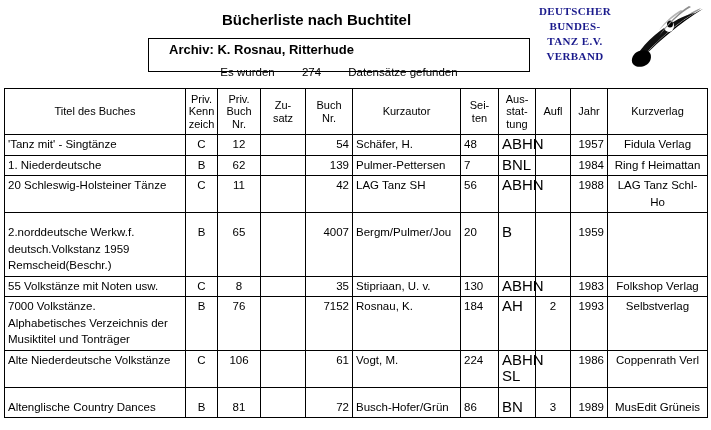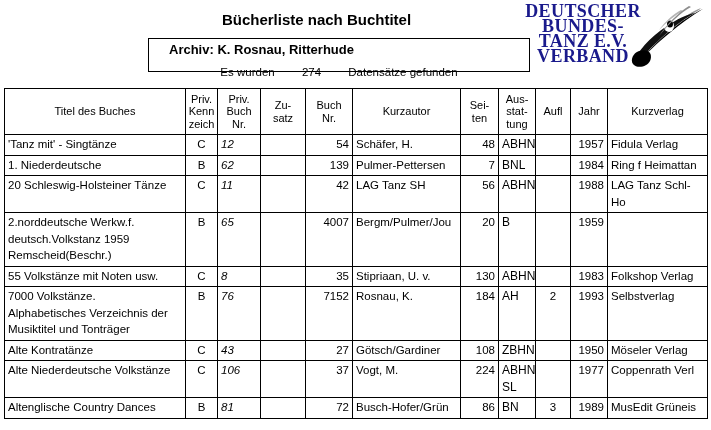--- a/index.html
+++ b/index.html
@@ -61,28 +61,28 @@
   
   .logo {
     position: absolute;
     right: 4px;
     top: 2px;
     width: 200px;
     height: 74px;
   }
   .logo-text {
     position: absolute;
-    left: 16px;
+    left: 8px;
     top: 2px;
     width: 120px;
     text-align: center;
     color: #1a1a8c;
     font-family: "Liberation Serif", serif;
     font-weight: bold;
-    font-size: 18px;
+    font-size: 11px;
     line-height: 15px;
     letter-spacing: 0.4px;
   }
   .logo-mark {
     position: absolute;
     left: 116px;
     top: 2px;
     width: 82px;
     height: 66px;
   }
@@ -111,44 +111,44 @@
     font-size: 11px;
     padding: 0 2px;
   }
   .tbl tbody td {
     padding: 1px 3px 2px 3px;
     line-height: 16.5px;
     white-space: pre-line;
   }
   td.c-title   { text-align: left; }
   td.c-kennz   { text-align: center; }
-  td.c-privnr  { text-align: left; padding-right: 6px; font-style: italic; }
+  td.c-privnr  { text-align: center; padding-right: 6px; }
   td.c-zusatz  { text-align: center; }
   td.c-buchnr  { text-align: right; padding-right: 4px; }
   td.c-autor   { text-align: left; }
-  td.c-seiten  { text-align: right; padding-right: 8px; }
-  td.c-ausst   { text-align: left; font-size: 12px; line-height: 14px; padding-top: 3px; }
+  td.c-seiten  { padding-right: 8px; }
+  td.c-ausst   { text-align: left; font-size: 15px; line-height: 14px; padding-top: 3px; }
   td.c-aufl    { text-align: center; }
   td.c-jahr    { text-align: right; padding-right: 5px; }
-  td.c-verlag  { text-align: left; }
+  td.c-verlag  { text-align: center; }
 
   
   col.w-title  { width: 181px; }
   col.w-kennz  { width: 32px; }
   col.w-privnr { width: 43px; }
   col.w-zusatz { width: 45px; }
   col.w-buchnr { width: 47px; }
   col.w-autor  { width: 108px; }
   col.w-seiten { width: 38px; }
   col.w-ausst  { width: 37px; }
   col.w-aufl   { width: 35px; }
   col.w-jahr   { width: 37px; }
   col.w-verlag { width: 100px; }
 
-  tr.spaced td { padding-top: 1px; }
+  tr.spaced td { padding-top: 11px; }
 </style>
 </head>
 <body>
 
 <div class="header">
 
   <div class="page-title">Bücherliste nach Buchtitel</div>
 
   <div class="archiv-box">
     <div class="archiv-text">
@@ -299,44 +299,31 @@
         <td class="c-zusatz"></td>
         <td class="c-buchnr">7152</td>
         <td class="c-autor">Rosnau, K.</td>
         <td class="c-seiten">184</td>
         <td class="c-ausst">AH</td>
         <td class="c-aufl">2</td>
         <td class="c-jahr">1993</td>
         <td class="c-verlag">Selbstverlag</td>
       </tr>
       <tr>
-        <td class="c-title">Alte Kontratänze</td>
-        <td class="c-kennz">C</td>
-        <td class="c-privnr">43</td>
-        <td class="c-zusatz"></td>
-        <td class="c-buchnr">27</td>
-        <td class="c-autor">Götsch/Gardiner</td>
-        <td class="c-seiten">108</td>
-        <td class="c-ausst">ZBHN</td>
-        <td class="c-aufl"></td>
-        <td class="c-jahr">1950</td>
-        <td class="c-verlag">Möseler Verlag</td>
-      </tr>
-      <tr>
         <td class="c-title">Alte Niederdeutsche Volkstänze</td>
         <td class="c-kennz">C</td>
         <td class="c-privnr">106</td>
         <td class="c-zusatz"></td>
-        <td class="c-buchnr">37</td>
+        <td class="c-buchnr">61</td>
         <td class="c-autor">Vogt, M.</td>
         <td class="c-seiten">224</td>
         <td class="c-ausst">ABHN
 SL</td>
         <td class="c-aufl"></td>
-        <td class="c-jahr">1977</td>
+        <td class="c-jahr">1986</td>
         <td class="c-verlag">Coppenrath Verl</td>
       </tr>
       <tr class="spaced">
         <td class="c-title">Altenglische Country Dances</td>
         <td class="c-kennz">B</td>
         <td class="c-privnr">81</td>
         <td class="c-zusatz"></td>
         <td class="c-buchnr">72</td>
         <td class="c-autor">Busch-Hofer/Grün</td>
         <td class="c-seiten">86</td>

